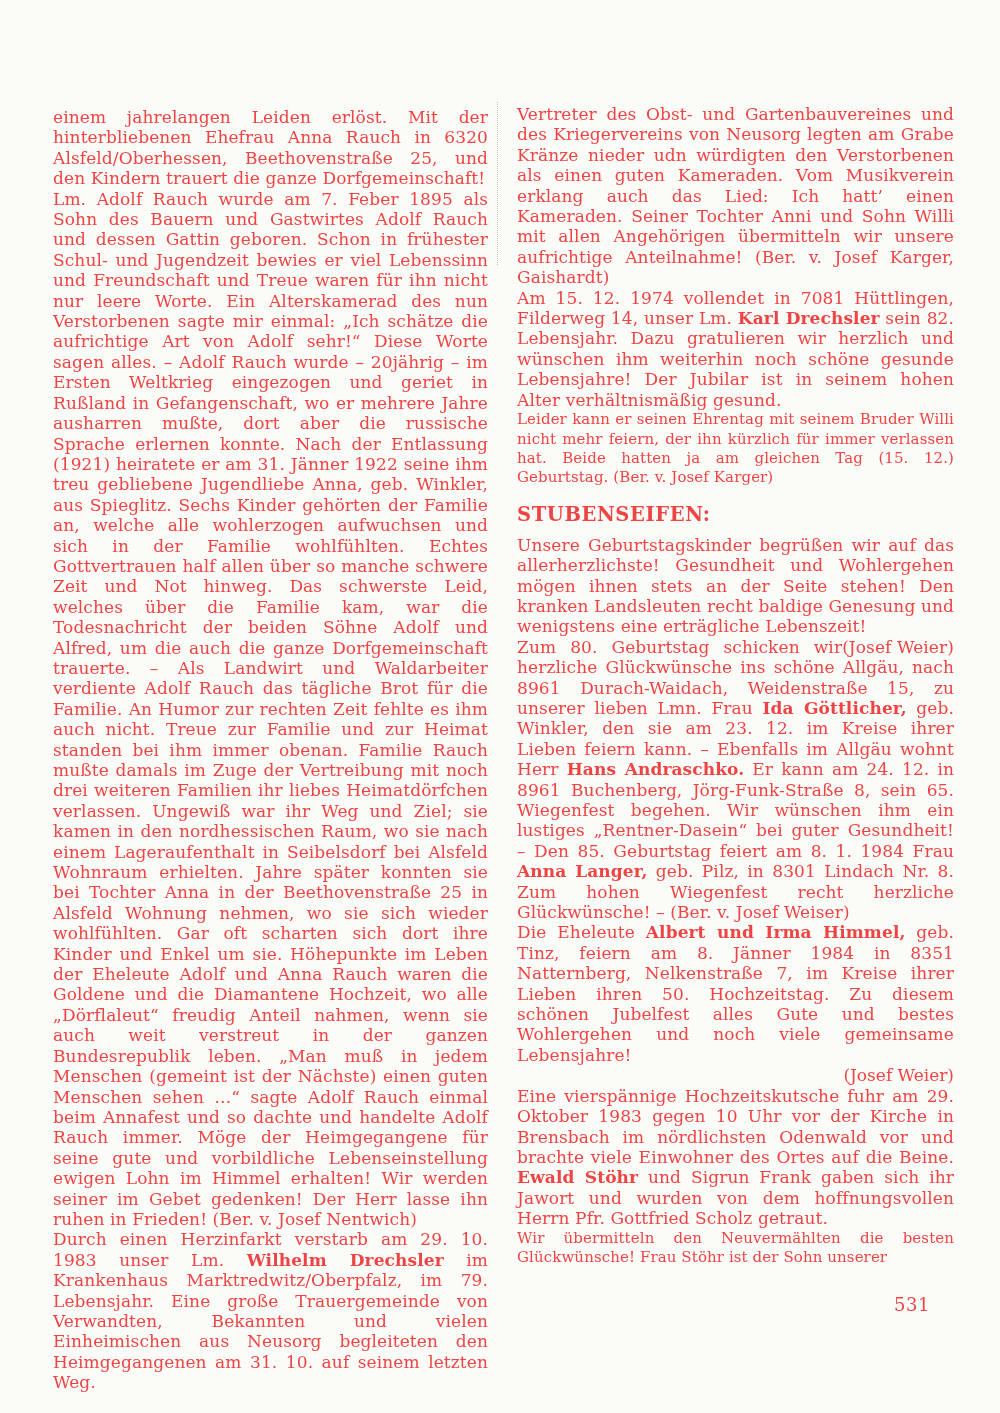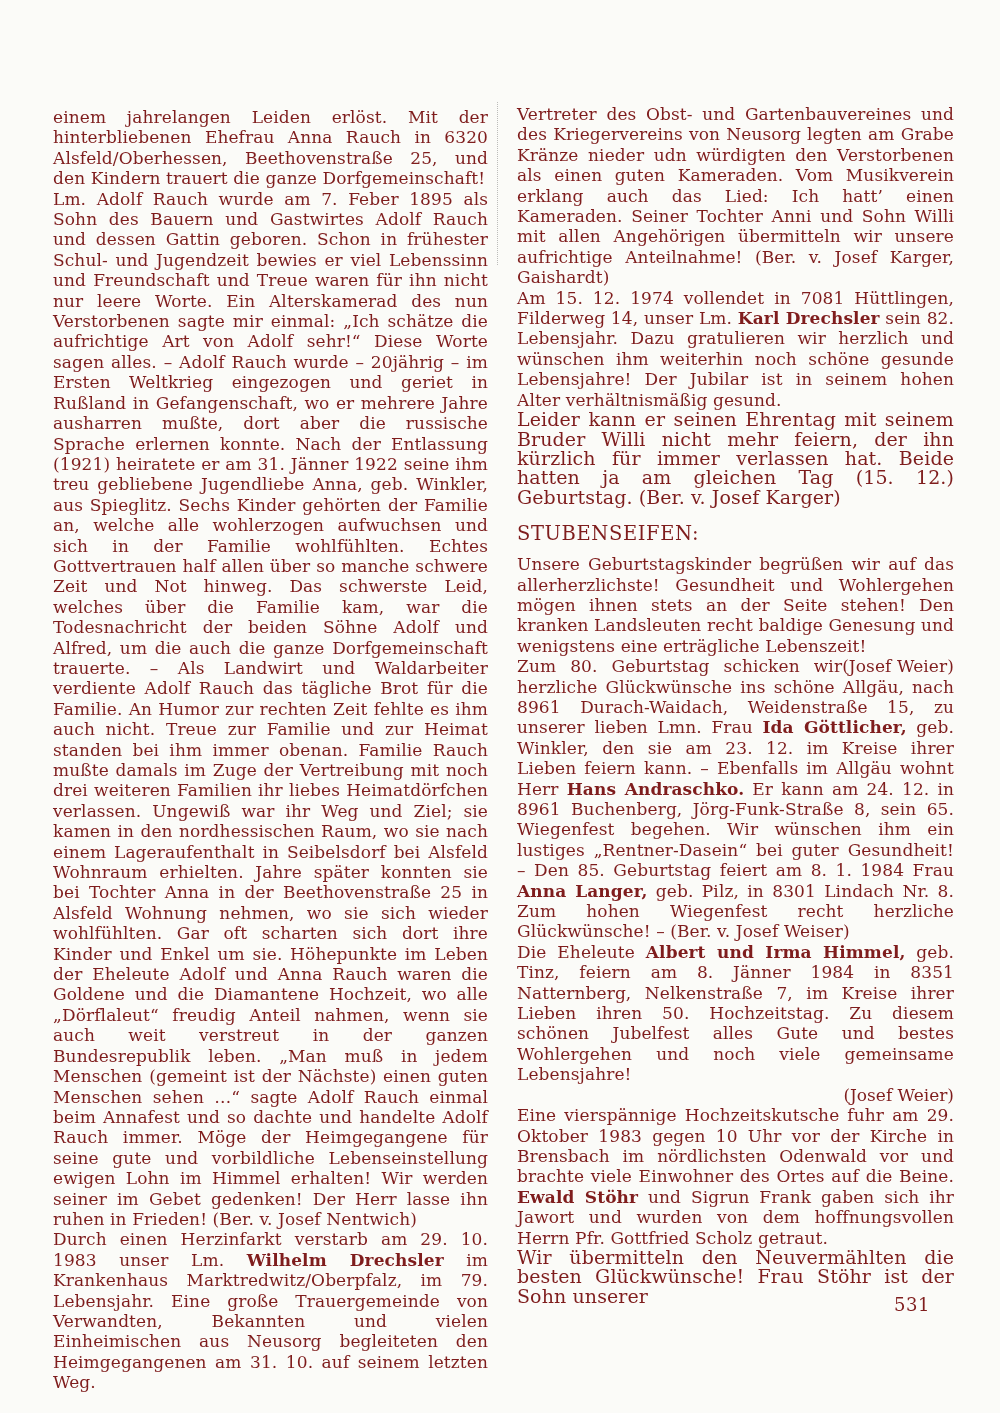--- a/index.html
+++ b/index.html
@@ -2,42 +2,42 @@
 <html lang="de"><head>
 <meta charset="utf-8">
 <style>
   html, body { margin: 0; padding: 0; }
   .page {
     position: relative;
     width: 1000px;
     height: 1413px;
     background: #fbfbf8;
     font-family: "DejaVu Serif", serif;
-    color: #7f1d1d;
+    color: #ef4444;
     overflow: hidden;
   }
   .col { position: absolute; top: 107px; }
   .col-left  { left: 53px;  width: 435px; }
   .col-right { left: 517px; top: 104px; width: 437px; }
   p.para {
     margin: 0;
     font-size: 17px;
     line-height: 20.4px;
     text-align: justify;
     letter-spacing: 0.1px;
     hyphens: auto;
     -webkit-hyphens: auto;
   }
-  p.small { font-size: 19px; line-height: 19.4px; }
+  p.small { font-size: 15px; line-height: 19.4px; }
   .mt { margin-top: 7px; }
   h2.heading {
     margin: 16px 0 9px 0;
     font-size: 19.5px;
     line-height: 22px;
-    font-weight: normal;
+    font-weight: bold;
     letter-spacing: 0.6px;
   }
   .b { font-weight: bold; margin-top: 47px; }
   .byline-float { float: right; }
   .byline-line {
     margin: 0;
     font-size: 17px;
     line-height: 20.4px;
     text-align: right;
   }

